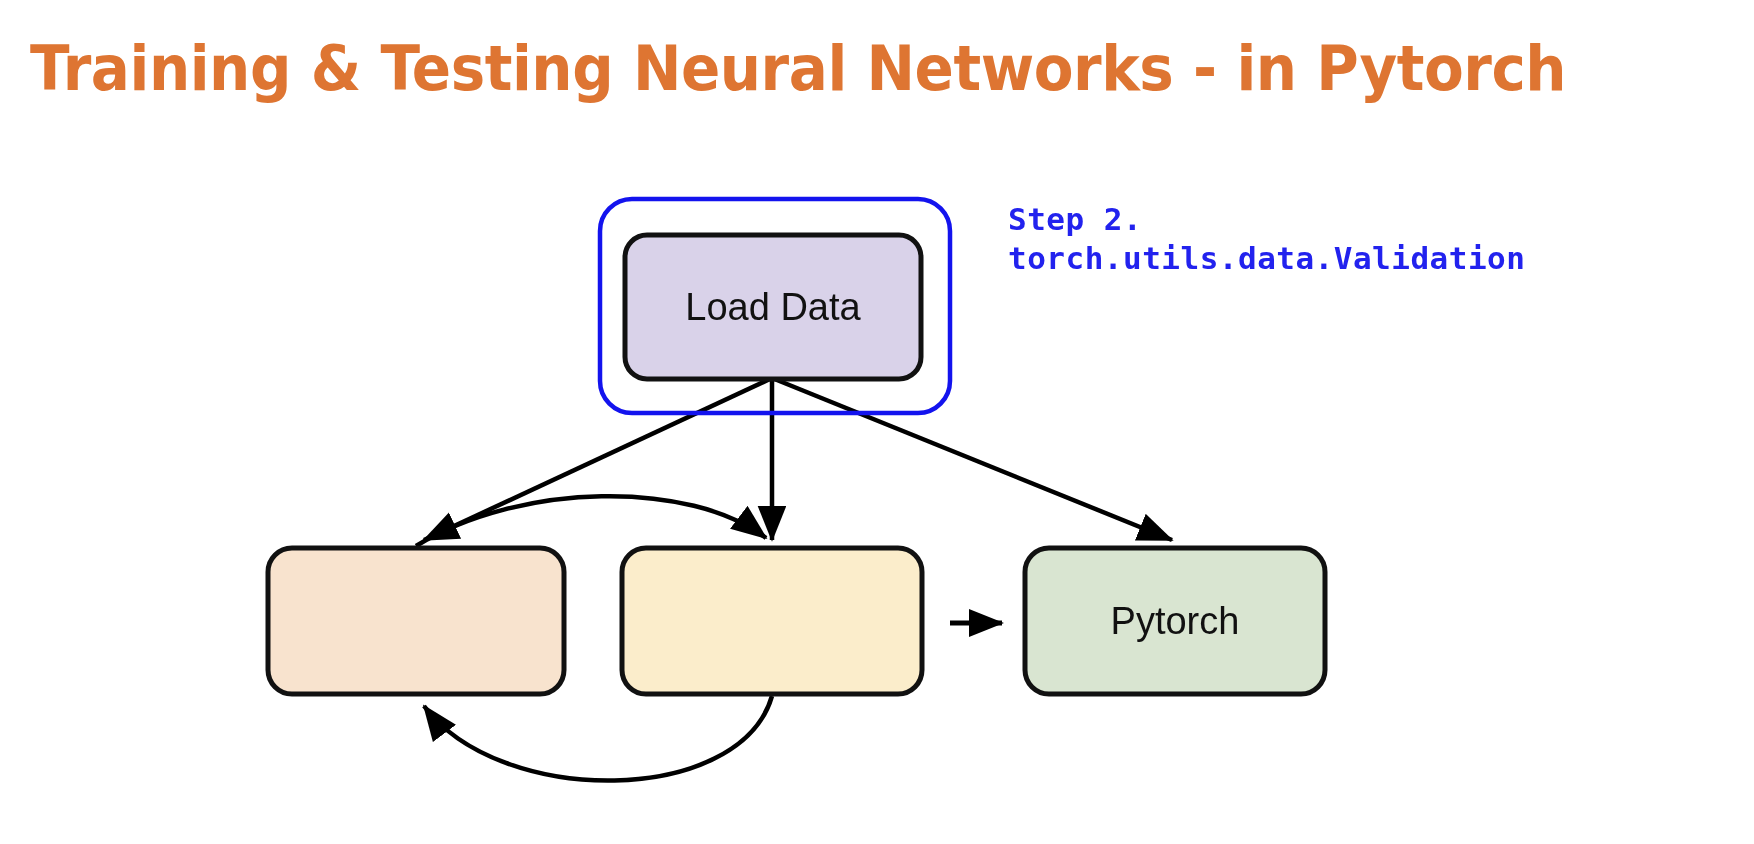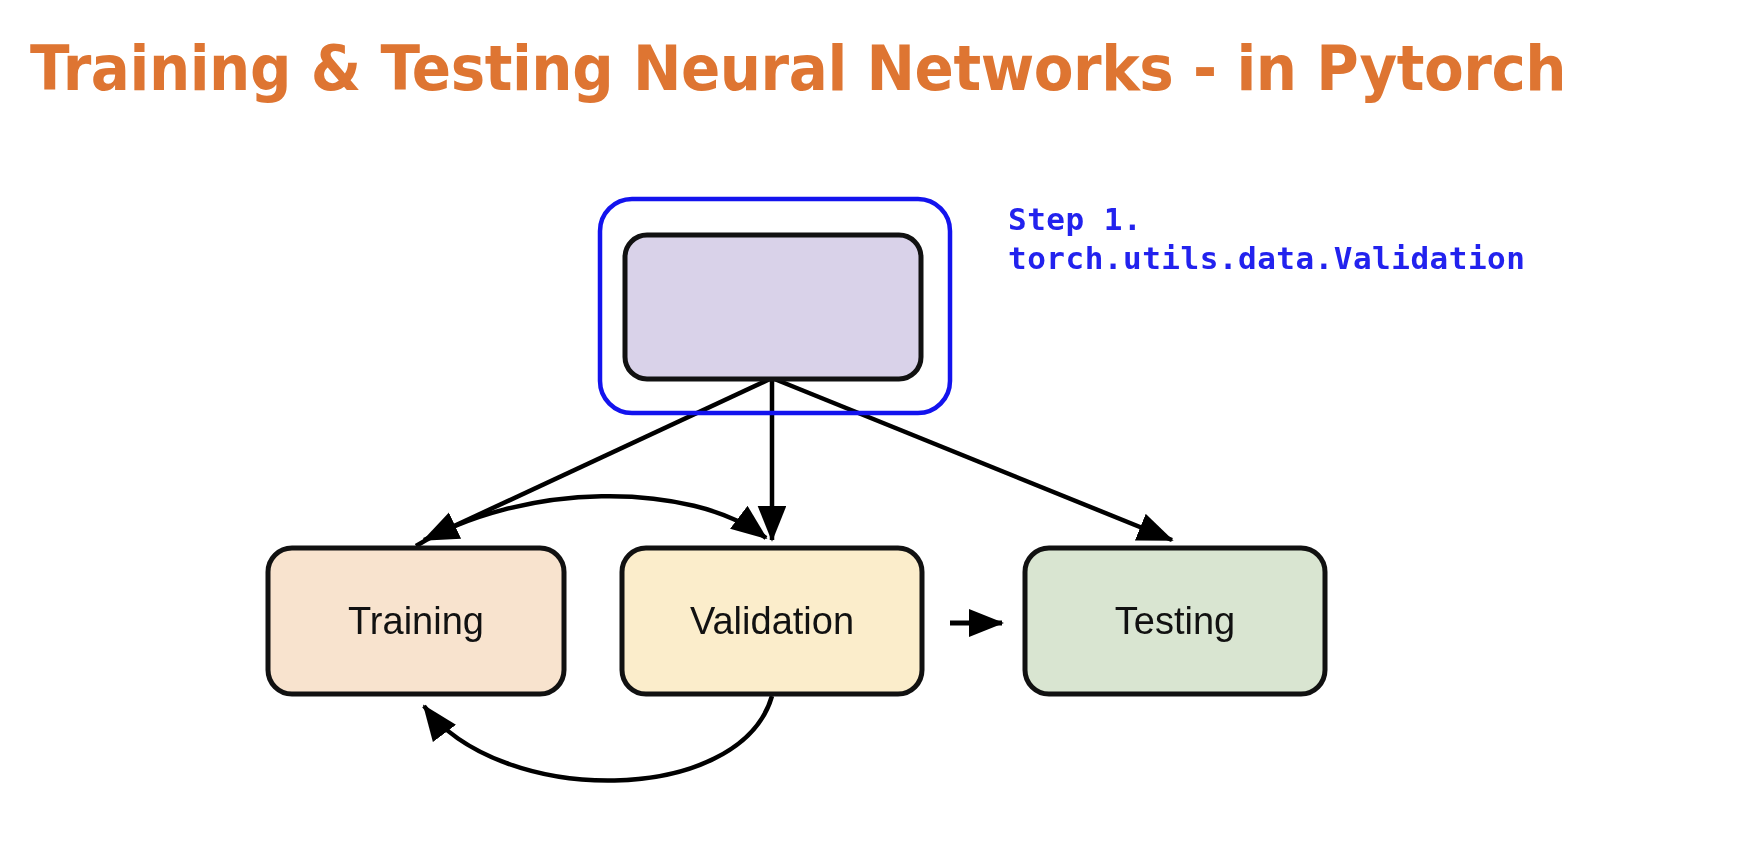--- a/index.html
+++ b/index.html
@@ -126,25 +126,24 @@
 
     <rect x="625" y="235" width="296" height="144" rx="22" ry="22" fill="#D9D2E9" stroke="#111111" stroke-width="5"></rect>
 
     <rect x="268" y="548" width="296" height="146" rx="24" ry="24" fill="#F8E3CE" stroke="#111111" stroke-width="5"></rect>
 
     <rect x="622" y="548" width="300" height="146" rx="24" ry="24" fill="#FBEDCB" stroke="#111111" stroke-width="5"></rect>
 
     <rect x="1025" y="548" width="300" height="146" rx="24" ry="24" fill="#D9E5D1" stroke="#111111" stroke-width="5"></rect>
   </svg>
 
+  <div class="node-label" id="label-load-data">Load Data</div>
 
-  <div class="node-label" id="label-training">Training</div>
 
-  <div class="node-label" id="label-validation">Validation</div>
 
-  <div class="node-label" id="label-testing">Testing</div>
+  <div class="node-label" id="label-testing">Pytorch</div>
 
   <div id="step-annotation">
-    <span class="ann-line">Step 1.</span>
+    <span class="ann-line">Step 2.</span>
     <span class="ann-line">torch.utils.data.Validation</span>
   </div>
 
 </div>
 
 </body></html>

